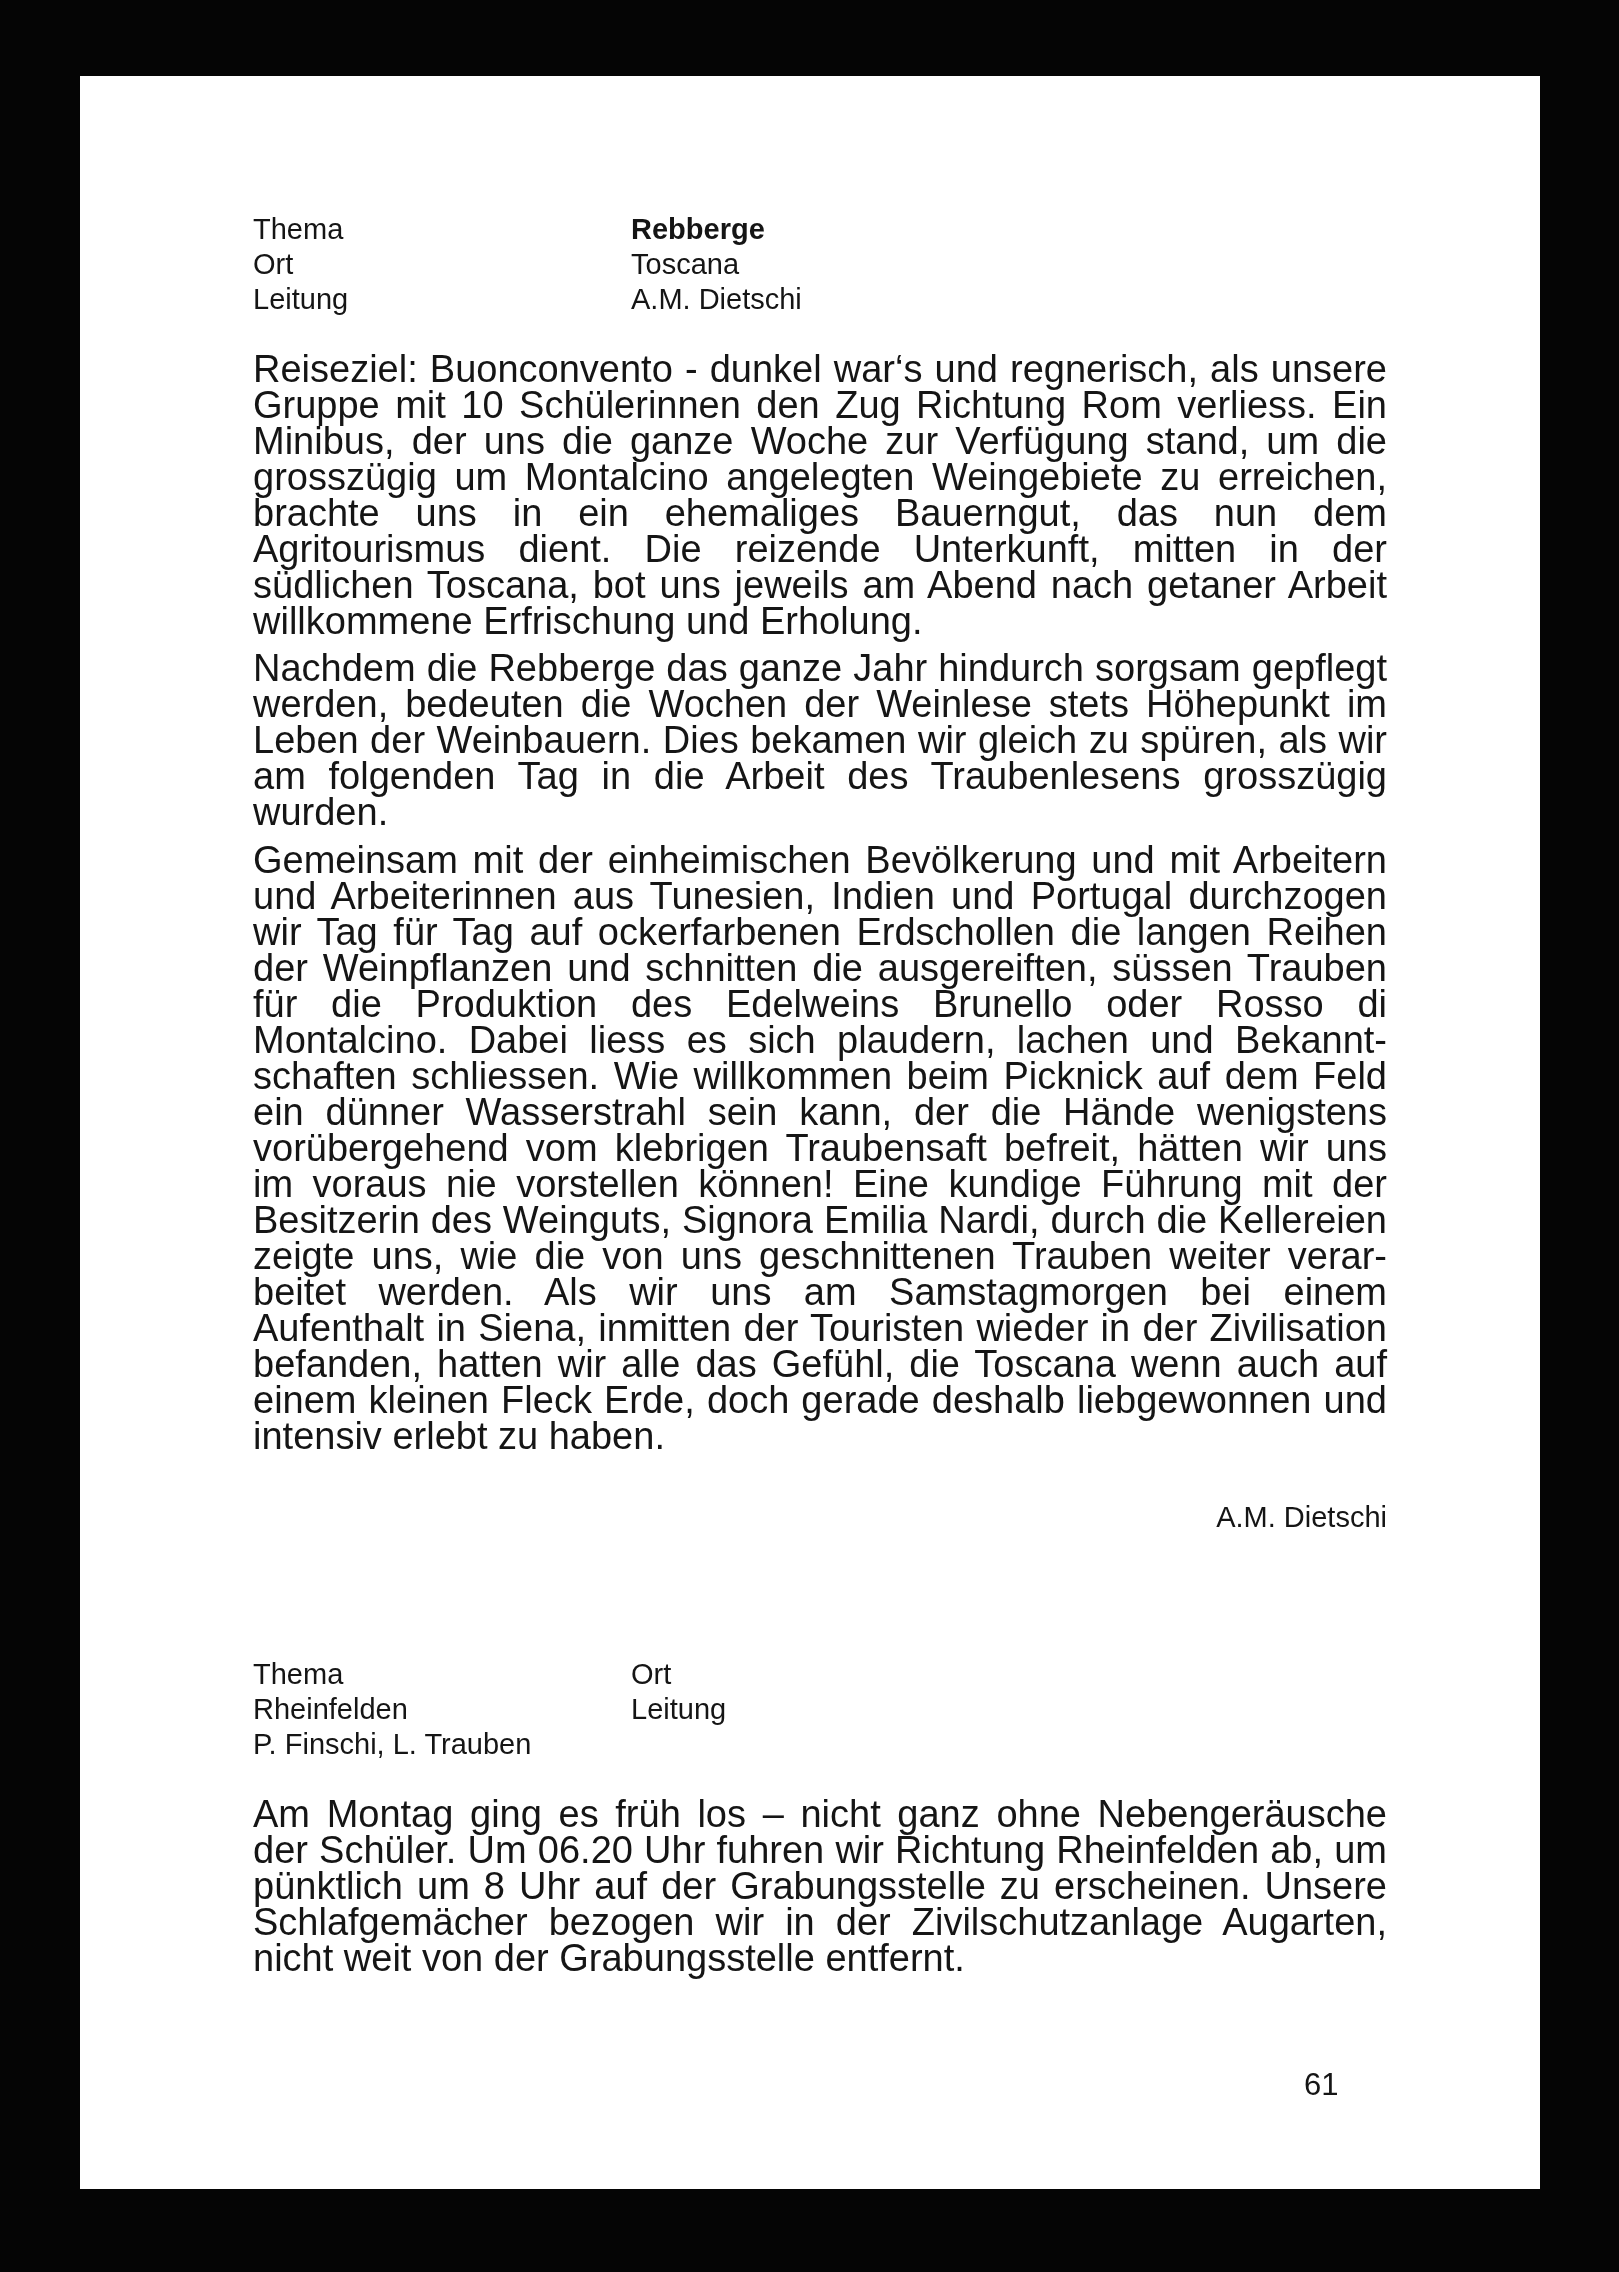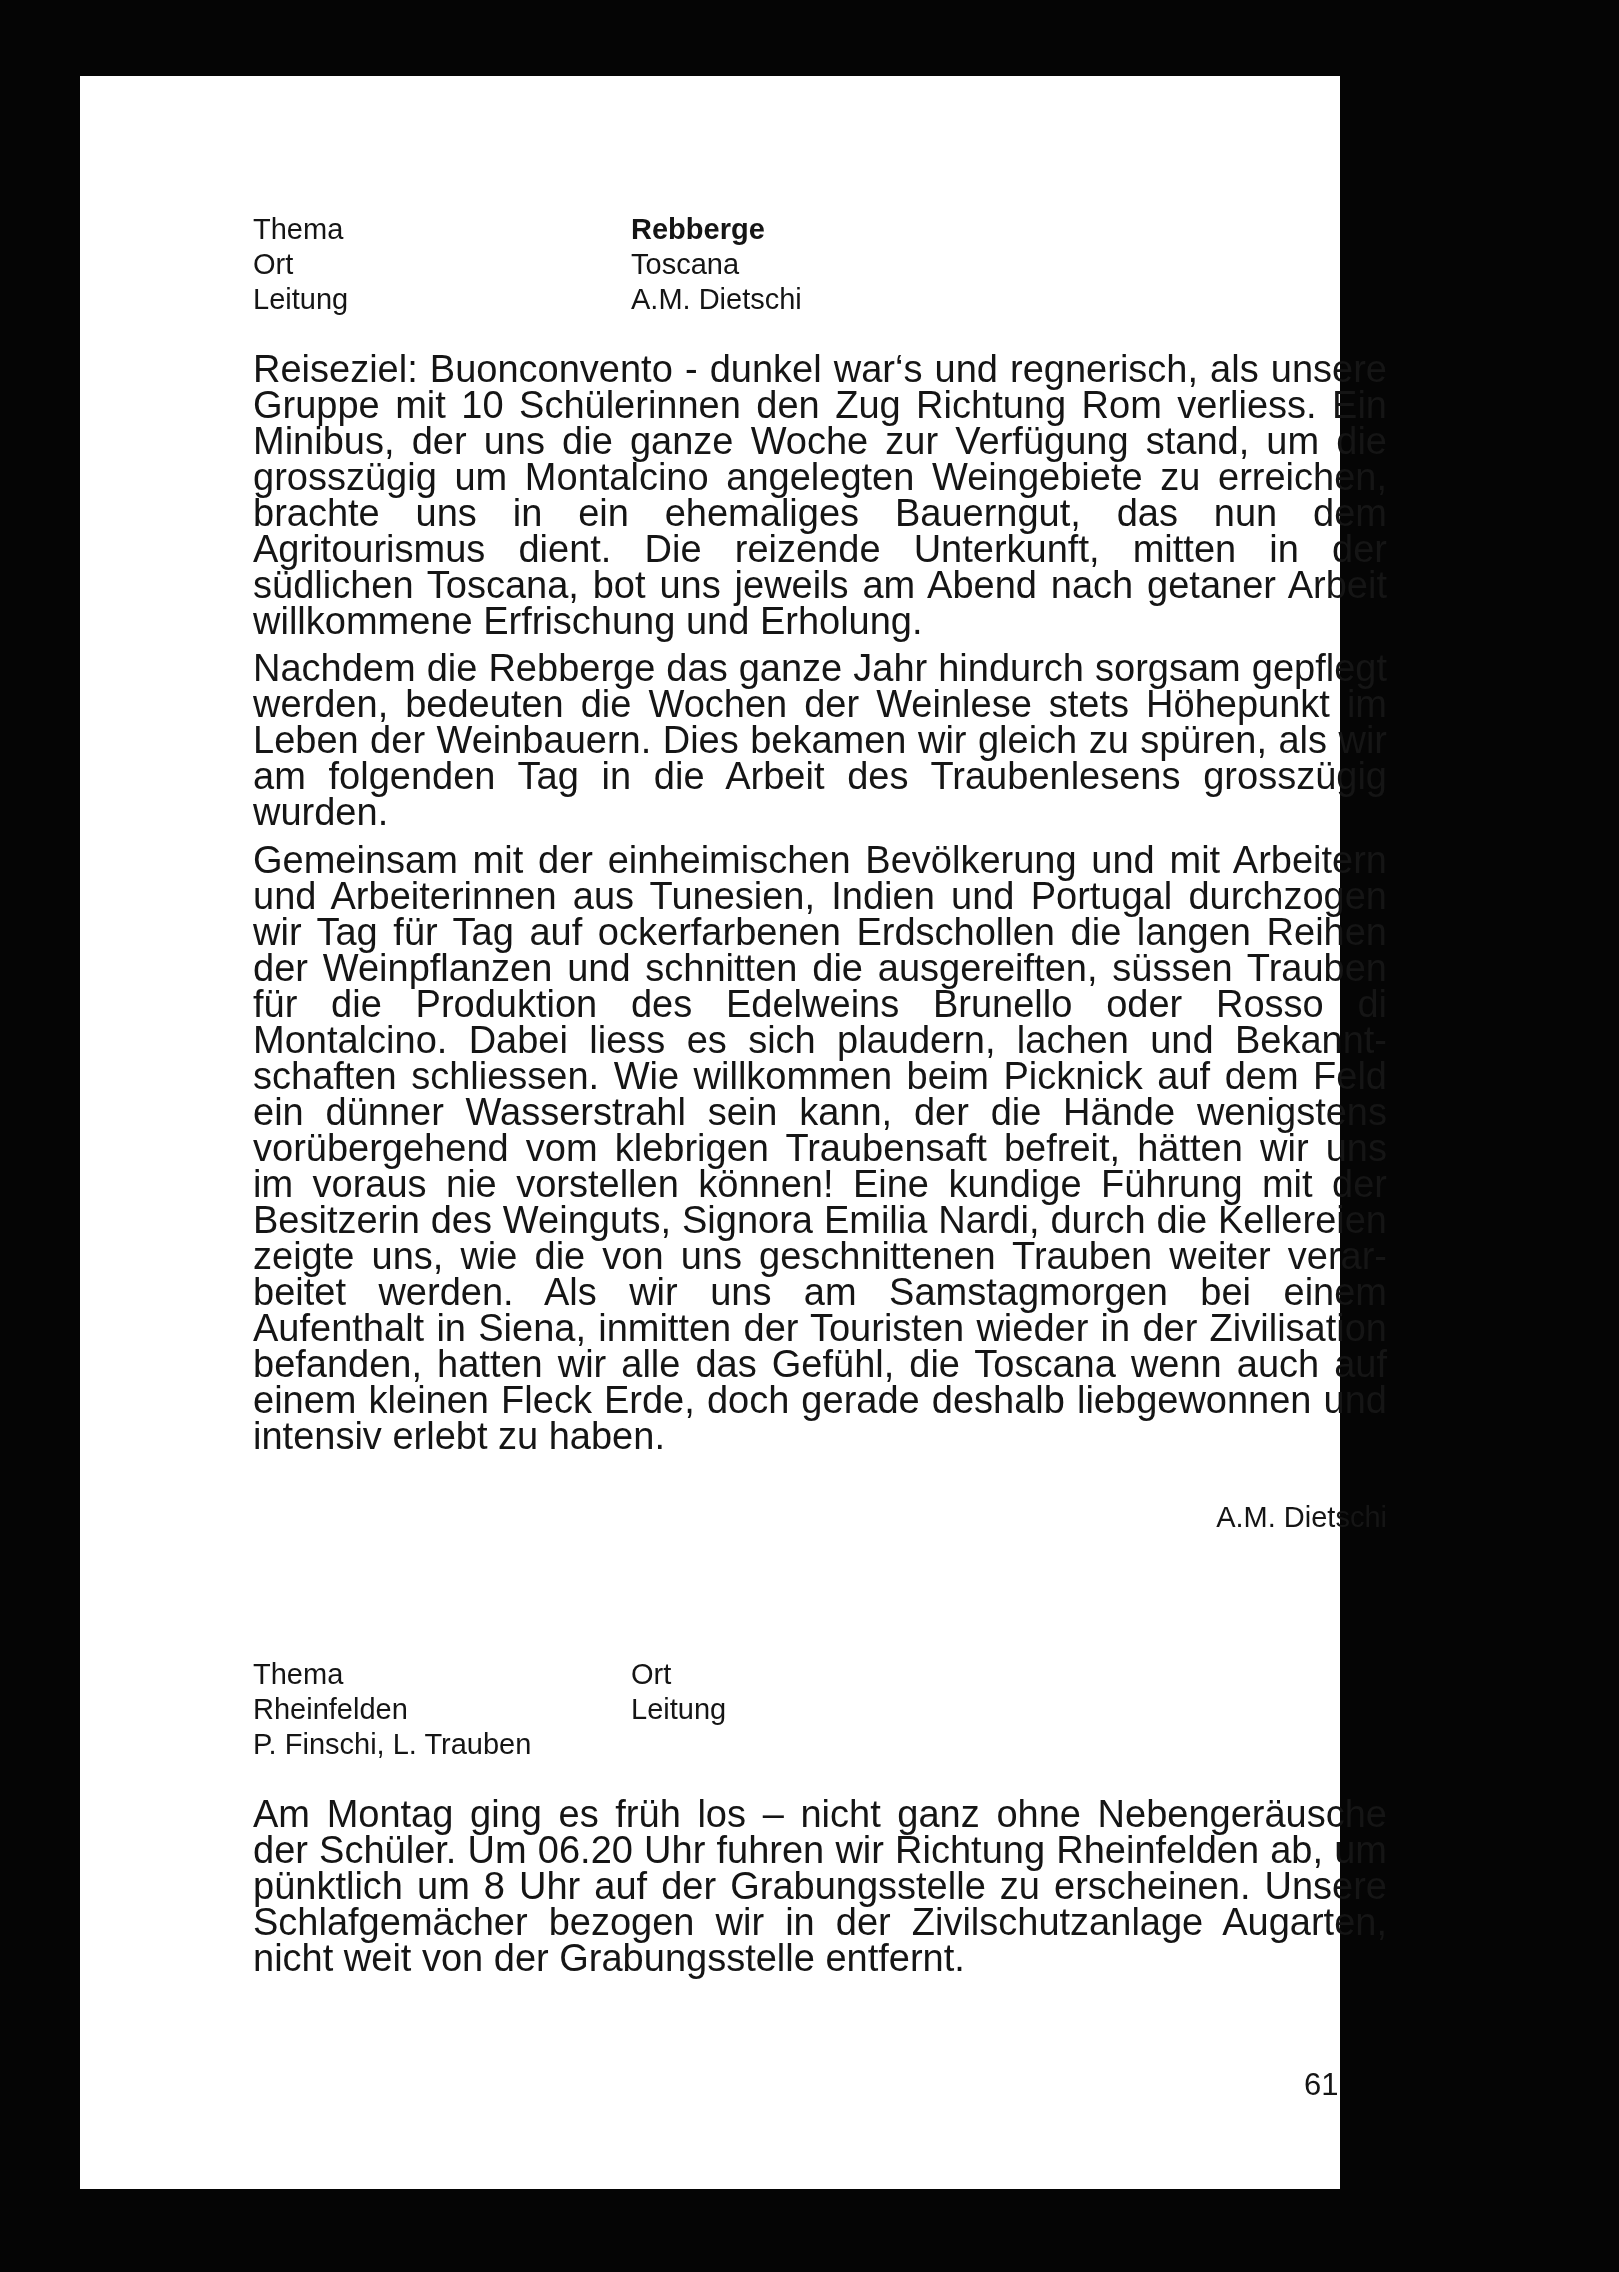--- a/index.html
+++ b/index.html
@@ -12,21 +12,21 @@
       height: 2273px;
       position: relative;
       overflow: hidden;
       font-family: "Liberation Sans", sans-serif;
       color: #151515;
     }
     .page {
       position: absolute;
       left: 80px;
       top: 76px;
-      width: 1260px;
+      width: 1460px;
       height: 2113px;
       background: #ffffff;
     }
     .content {
       position: absolute;
       left: 173px;
       top: 136px;
       width: 1134px;
     }
     .meta {

